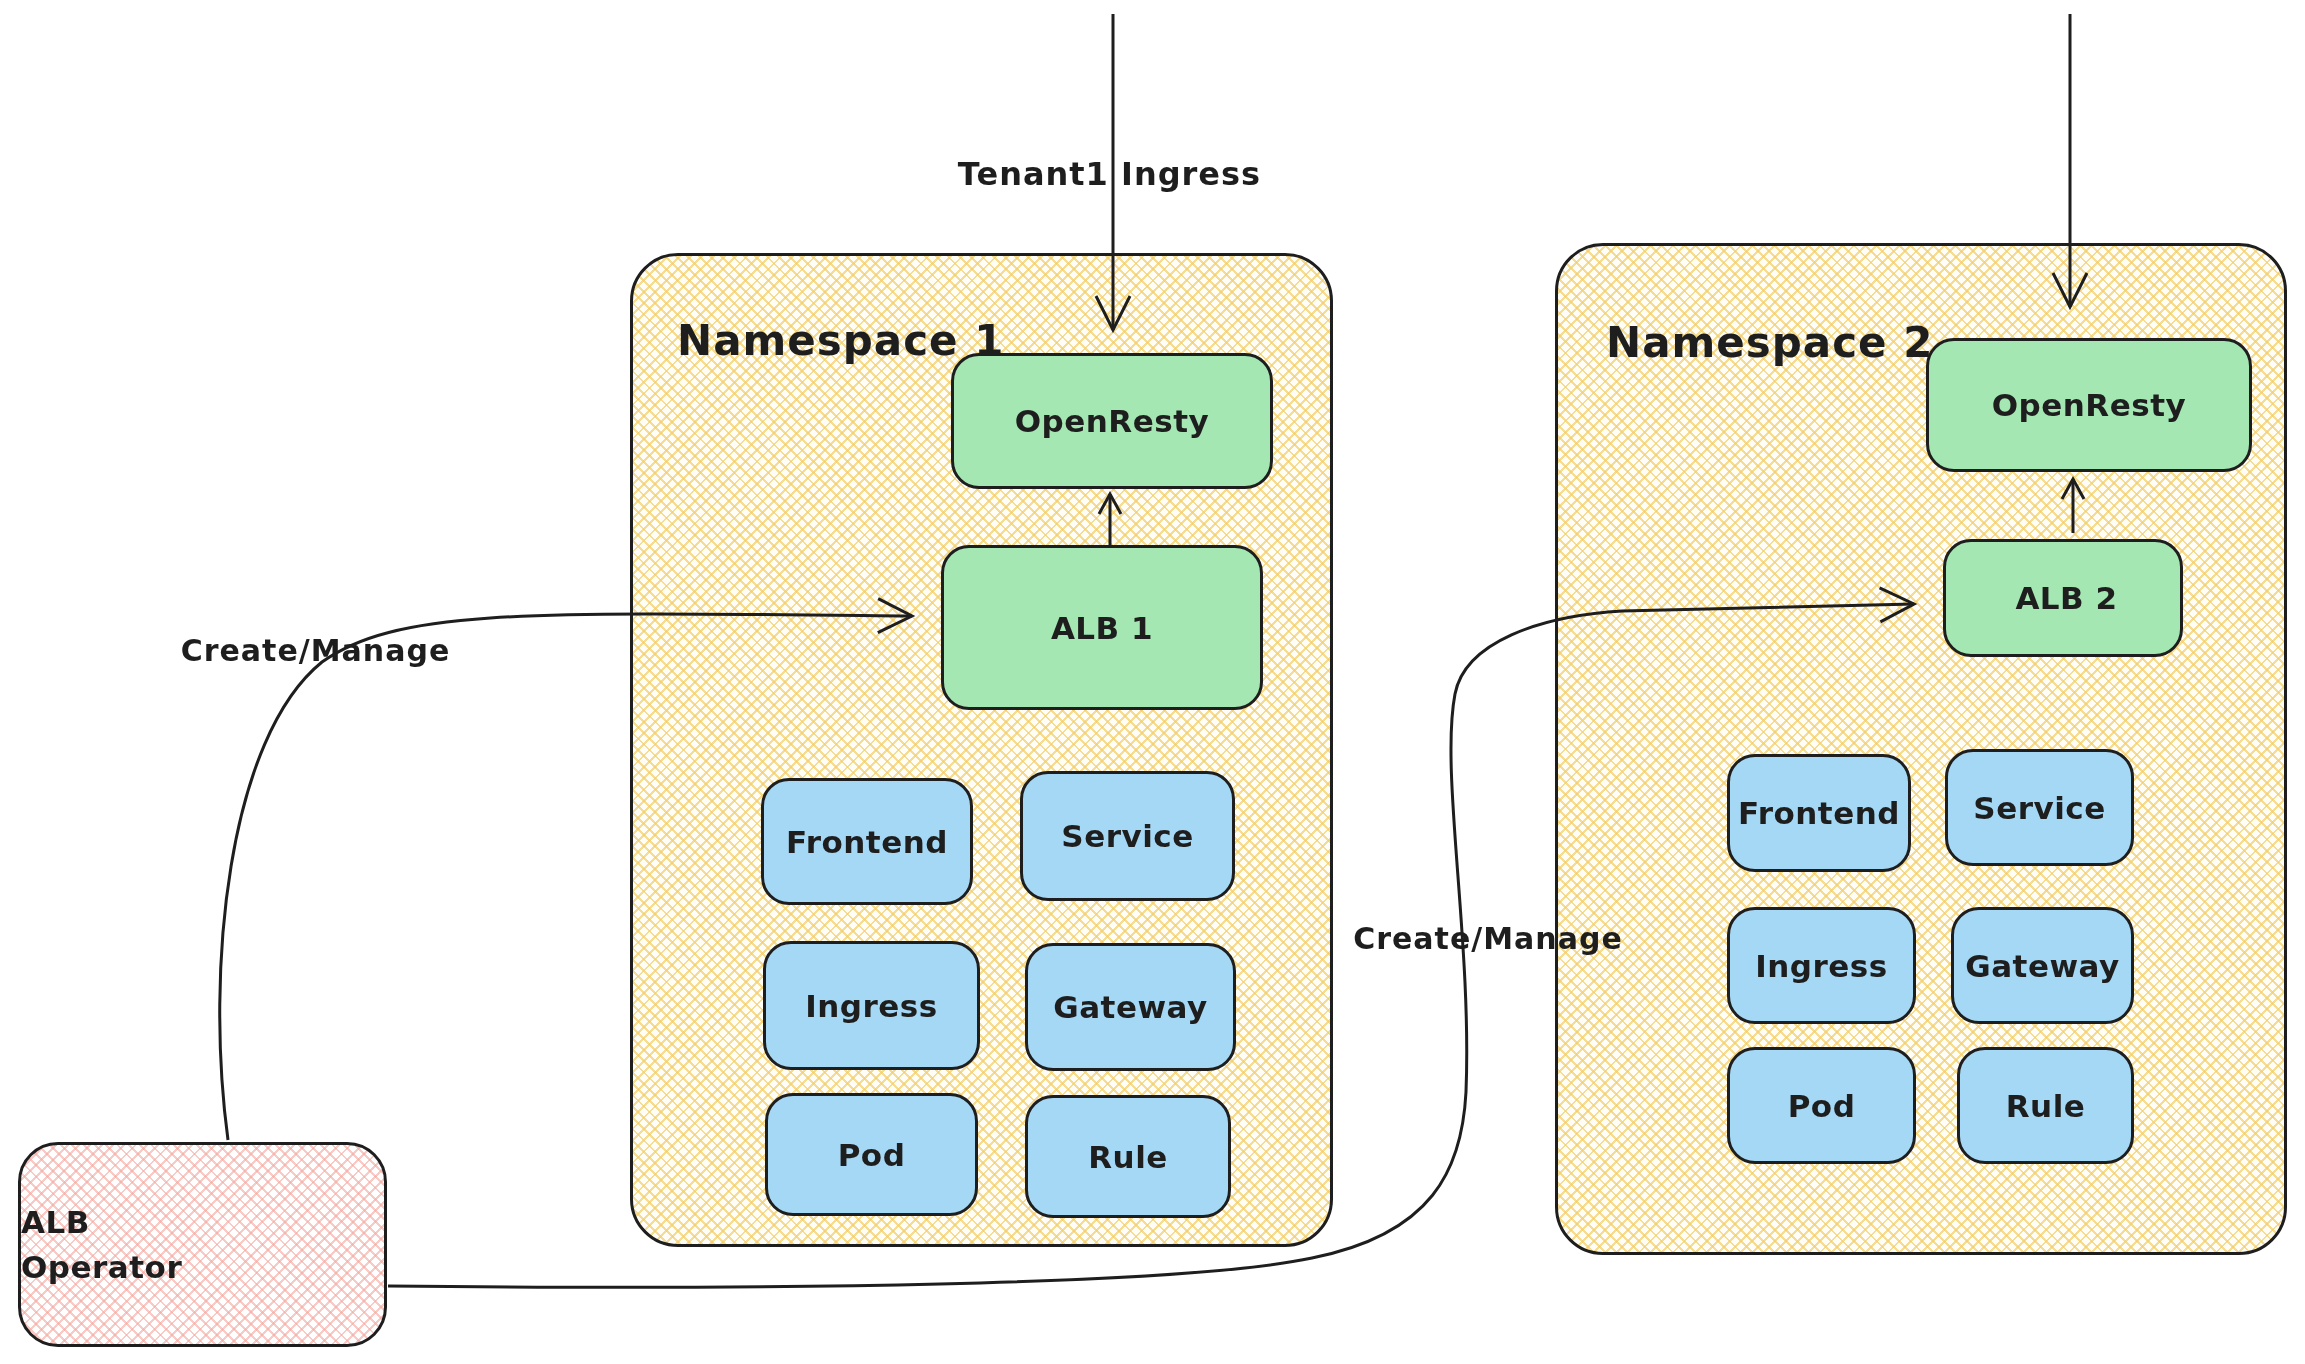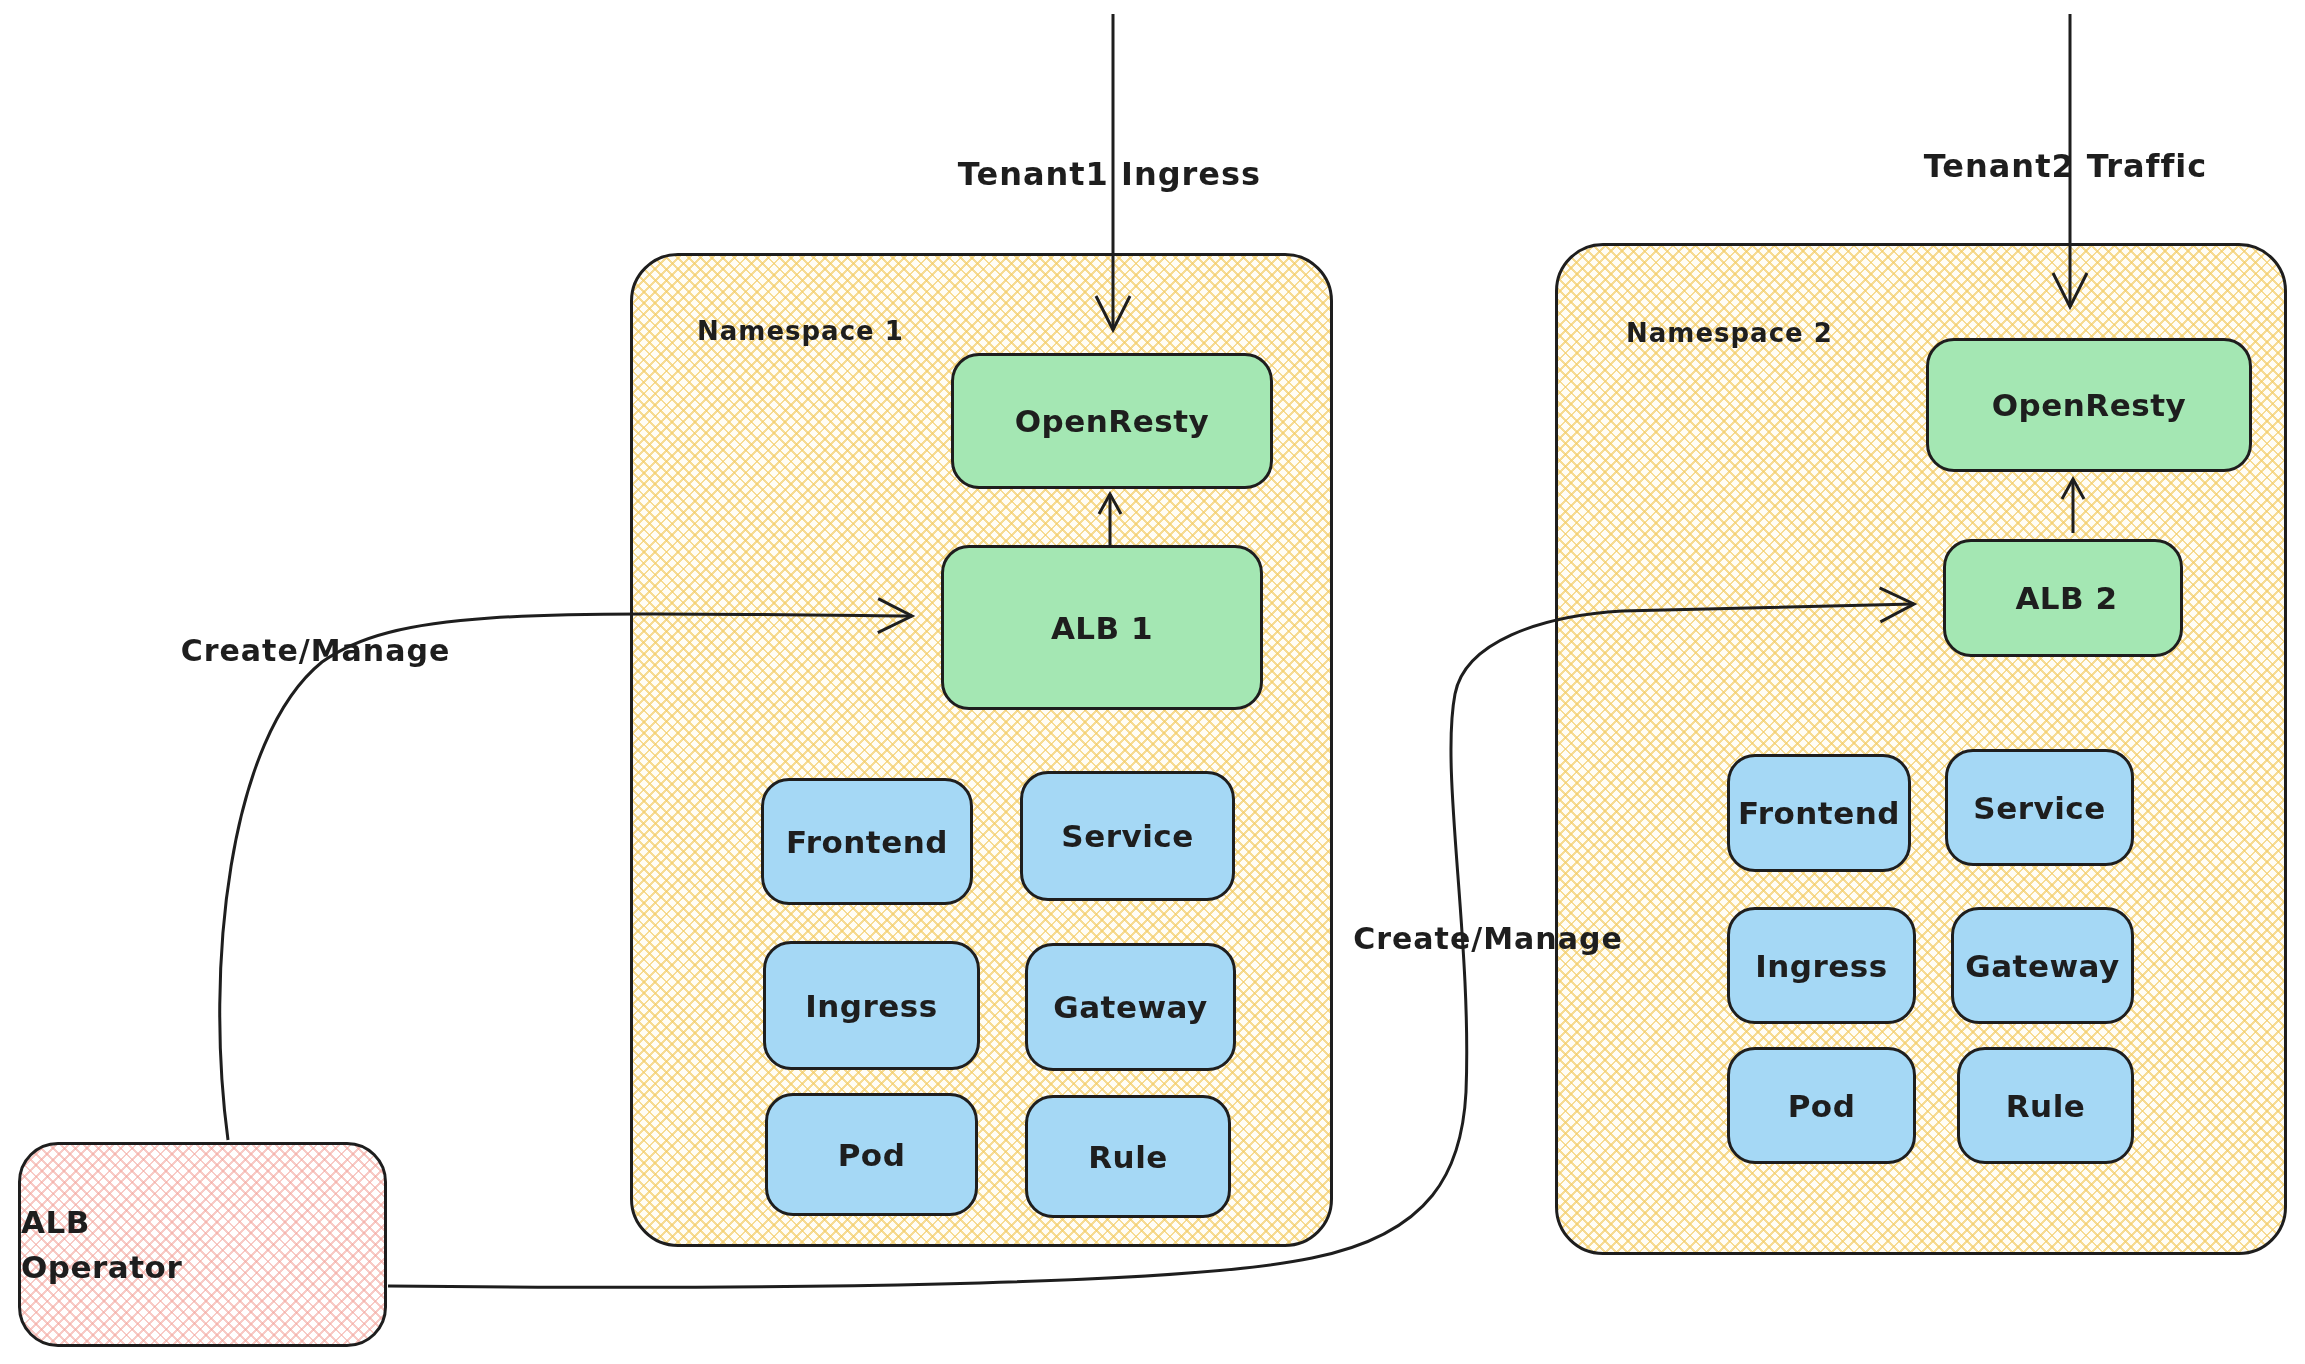--- a/index.html
+++ b/index.html
@@ -18,23 +18,22 @@
   }
   .ns{
     border-radius:48px;
     background-color:#fffdf6;
     background-image:
       repeating-linear-gradient(45deg, rgba(243,205,105,0.70) 0 2px, rgba(0,0,0,0) 2px 8px),
       repeating-linear-gradient(135deg, rgba(243,205,105,0.70) 0 2px, rgba(0,0,0,0) 2px 8px);
   }
   .ns-label{
     position:absolute;
-    font-size:26px;font-weight:600;letter-spacing:1px;
+    font-size:42px;font-weight:600;letter-spacing:1px;
     white-space:nowrap;
-    margin-left:20px;
   }
   .leaf{
     display:flex;align-items:center;justify-content:center;
     border-radius:28px;
     font-size:31px;font-weight:600;letter-spacing:0.5px;
     text-align:center;
   }
   .green{background:#a4e7b3;}
   .blue{background:#a5d8f5;}
   .operator{
@@ -148,19 +147,18 @@
 
     <path d="M 2073 533 L 2073 479" fill="none" stroke="#1e1e1e" stroke-width="3" marker-end="url(#ah-small)"></path>
 
     <path d="M 228 1140 C 205 970 228 738 322 662 C 398 608 530 612 912 616" fill="none" stroke="#1e1e1e" stroke-width="3" marker-end="url(#ah-big)"></path>
 
     <path d="M 388 1286 C 760 1290 1180 1286 1312 1258 C 1432 1234 1462 1170 1466 1092 C 1472 940 1440 772 1455 694 C 1465 642 1540 616 1622 611 L 1914 604" fill="none" stroke="#1e1e1e" stroke-width="3" marker-end="url(#ah-big)"></path>
   </svg>
 
   <div class="edge-label" style="left:947px;top:155px;width:325px;">Tenant1 Ingress</div>
 
-  <div class="edge-label" style="left:1898px;top:147px;width:335px;">Tenant2 Traffic</div>
 
   <div class="edge-label" style="left:163px;top:633px;width:305px;font-size:30px;">Create/Manage</div>
 
   <div class="edge-label" style="left:1333px;top:921px;width:310px;font-size:30px;">Create/Manage</div>
 
 </div>
 
 </body></html>

